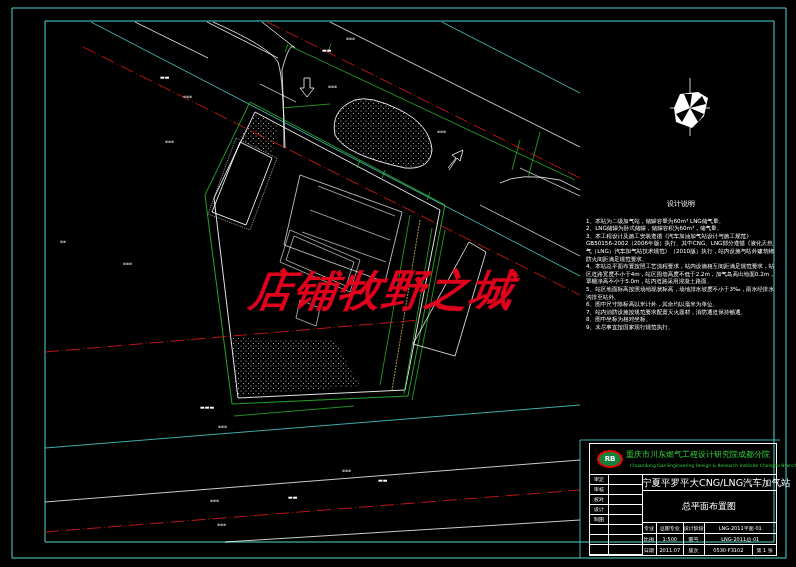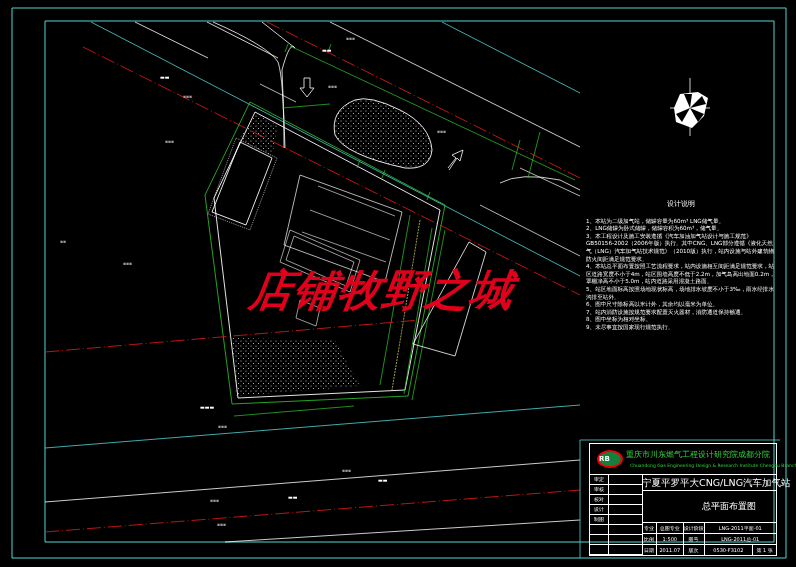--- a/index.html
+++ b/index.html
@@ -4,25 +4,25 @@
 <style>
   html,body{margin:0;padding:0;background:#000;}
   body{width:796px;height:567px;position:relative;overflow:hidden;font-family:"DejaVu Sans",sans-serif;}
   #cad{position:absolute;left:0;top:0;width:796px;height:567px;}
   .notes{position:absolute;left:586px;top:201px;width:190px;color:#fff;font-size:5.6px;line-height:7.6px;}
   .notes .ttl{text-align:center;font-size:7px;margin-bottom:9px;}
   .notes p{margin:0;}
   .watermark{position:absolute;left:250px;top:262px;color:#e0001b;font-size:43px;font-weight:bold;font-style:italic;letter-spacing:1px;font-family:"DejaVu Sans",sans-serif;transform:skewX(-8deg);white-space:nowrap;}
   .tb{position:absolute;left:589px;top:443px;width:186px;height:111px;border:1px solid #fff;}
   .tb .company{position:absolute;left:0;top:0;width:186px;height:30px;border-bottom:1px solid #fff;}
-  .tb .logo{position:absolute;left:7px;top:6px;width:22px;height:14px;border:2px solid #e00;border-radius:50%;background:#15803d;color:#fff;font-size:7px;line-height:14px;font-weight:bold;}
+  .tb .logo{position:absolute;left:7px;top:6px;width:22px;height:14px;border:2px solid #e00;border-radius:50%;background:#15803d;color:#fff;font-size:7px;text-align:center;line-height:14px;font-weight:bold;}
   .tb .cname{position:absolute;left:36px;top:5px;color:#32d23a;font-size:8px;white-space:nowrap;font-family:Liberation Serif, serif;}
   .tb .cename{position:absolute;left:40px;top:19px;color:#32d23a;font-size:4.5px;white-space:nowrap;}
   .tb .proj{position:absolute;left:52px;top:31px;width:134px;height:15px;border-bottom:1px solid #fff;color:#fff;font-size:9.5px;text-align:left;line-height:15px;white-space:nowrap;}
-  .tb .dname{position:absolute;left:52px;top:47px;width:134px;height:30px;color:#fff;font-size:9px;text-align:center;line-height:30px;margin-left:20px;}
+  .tb .dname{position:absolute;left:52px;top:47px;width:134px;height:30px;color:#fff;font-size:9px;text-align:center;line-height:30px;}
   .tb .lcol{position:absolute;left:0;top:31px;width:52px;}
   .tb .lrow{height:9px;border-bottom:1px solid #fff;font-size:5px;color:#fff;line-height:9px;display:flex;}
   .tb .lrow span{display:block;width:18px;border-right:1px solid #fff;text-align:center;}
   .tb .vline{position:absolute;left:52px;top:31px;width:0;height:80px;border-left:1px solid #fff;}
   .tb .bottom{position:absolute;left:52px;top:78px;width:134px;}
   .tb .brow{display:flex;height:10px;border-top:1px solid #fff;font-size:5px;color:#fff;line-height:10px;}
   .tb .brow span{display:block;border-right:1px solid #fff;text-align:center;overflow:hidden;white-space:nowrap;}
 </style>
 </head>
 <body>

